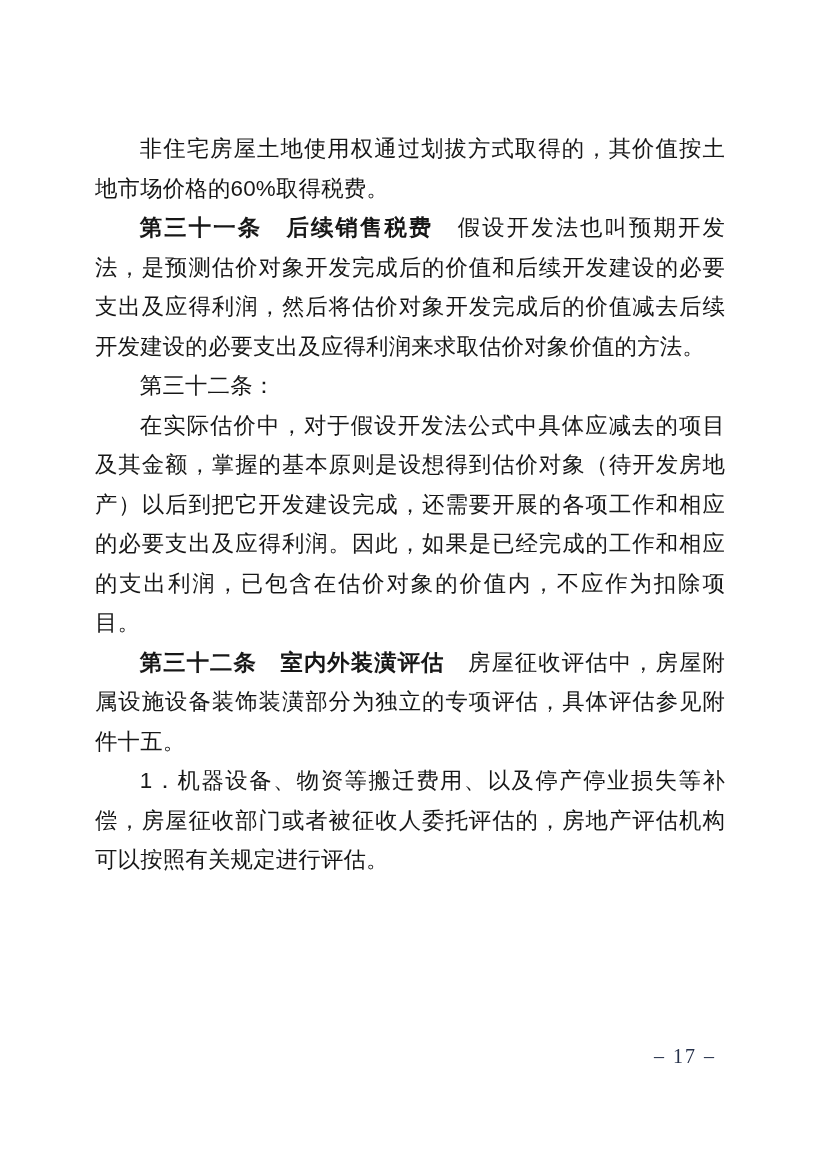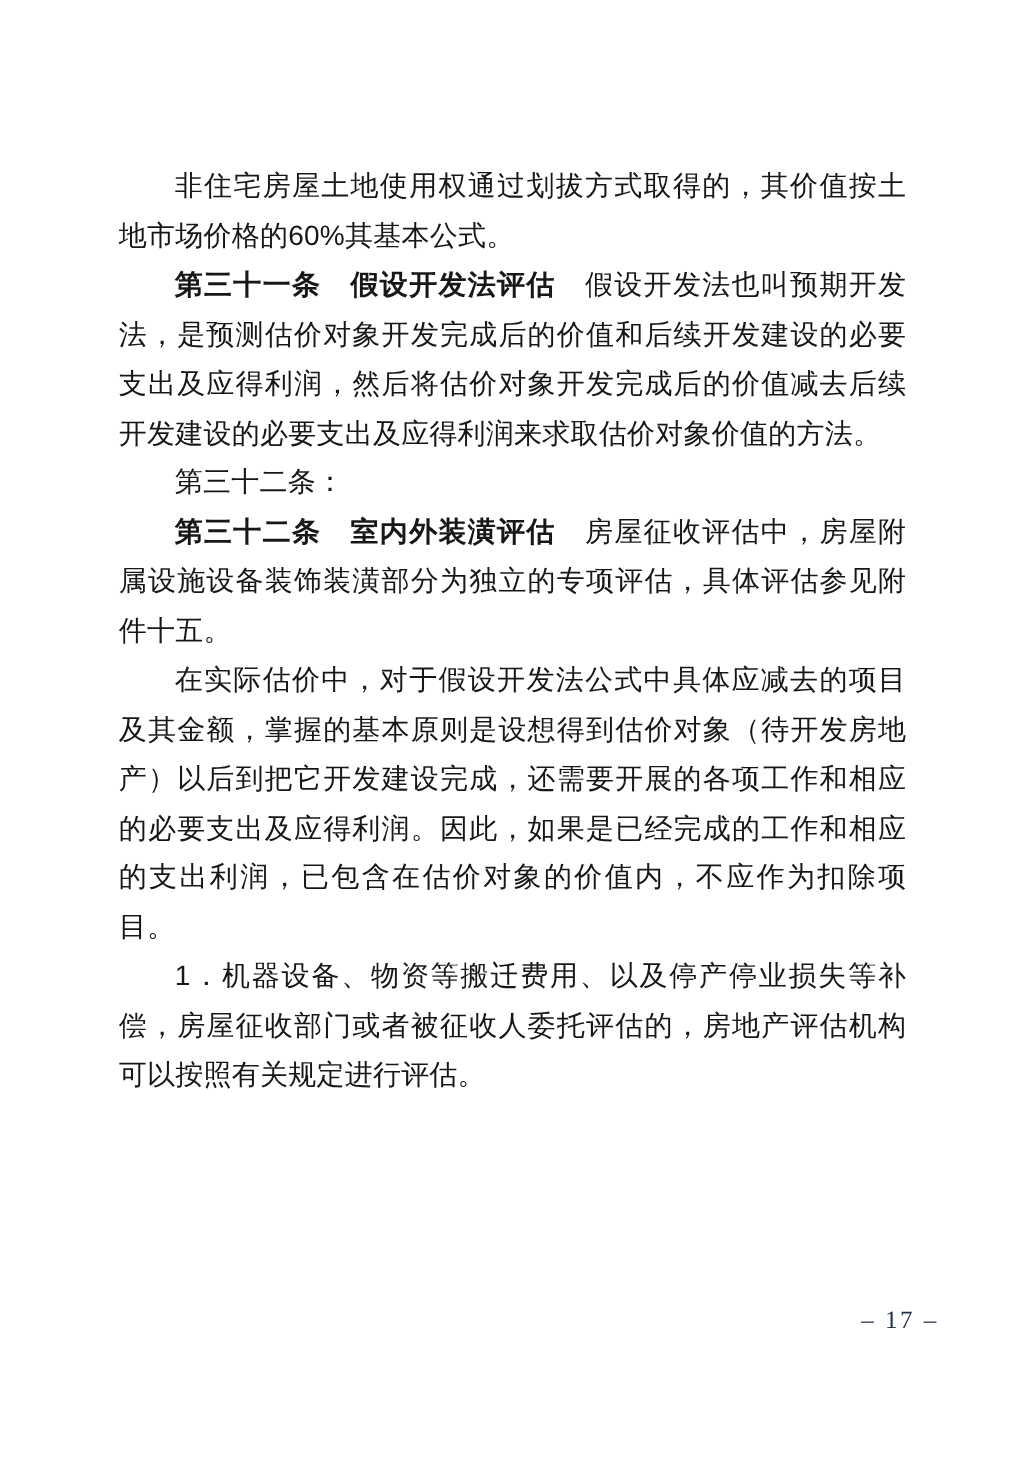--- a/index.html
+++ b/index.html
@@ -31,36 +31,36 @@
     margin: 0;
     padding: 0;
     text-indent: 2em;
     word-break: break-all;
   }
   .content .hd {
     font-weight: bold;
   }
   .page-number {
     position: absolute;
-    left: 670px;
+    left: 635px;
     top: 1045px;
     width: 100px;
     text-align: center;
     font-family: "Liberation Serif", serif;
     font-size: 20px;
     letter-spacing: 2px;
     color: var(--page-number, #25304a);
   }
 </style>
 </head>
 <body>
 
 <div class="page">
   <div class="content">
-    <p><span class="hd"></span><span>非住宅房屋土地使用权通过划拔方式取得的，其价值按土地市场价格的60%其基本公式。</span></p>
-    <p><span class="hd">第三十一条　假设开发法评估</span><span>　假设开发法也叫预期开发法，是预测估价对象开发完成后的价值和后续开发建设的必要支出及应得利润，然后将估价对象开发完成后的价值减去后续开发建设的必要支出及应得利润来求取估价对象价值的方法。</span></p>
+    <p><span class="hd"></span><span>非住宅房屋土地使用权通过划拔方式取得的，其价值按土地市场价格的60%取得税费。</span></p>
+    <p><span class="hd">第三十一条　后续销售税费</span><span>　假设开发法也叫预期开发法，是预测估价对象开发完成后的价值和后续开发建设的必要支出及应得利润，然后将估价对象开发完成后的价值减去后续开发建设的必要支出及应得利润来求取估价对象价值的方法。</span></p>
     <p><span class="hd"></span><span>第三十二条：</span></p>
+    <p><span class="hd"></span><span>在实际估价中，对于假设开发法公式中具体应减去的项目及其金额，掌握的基本原则是设想得到估价对象（待开发房地产）以后到把它开发建设完成，还需要开展的各项工作和相应的必要支出及应得利润。因此，如果是已经完成的工作和相应的支出利润，已包含在估价对象的价值内，不应作为扣除项目。</span></p>
     <p><span class="hd">第三十二条　室内外装潢评估</span><span>　房屋征收评估中，房屋附属设施设备装饰装潢部分为独立的专项评估，具体评估参见附件十五。</span></p>
-    <p><span class="hd"></span><span>在实际估价中，对于假设开发法公式中具体应减去的项目及其金额，掌握的基本原则是设想得到估价对象（待开发房地产）以后到把它开发建设完成，还需要开展的各项工作和相应的必要支出及应得利润。因此，如果是已经完成的工作和相应的支出利润，已包含在估价对象的价值内，不应作为扣除项目。</span></p>
     <p><span class="hd"></span><span>1．机器设备、物资等搬迁费用、以及停产停业损失等补偿，房屋征收部门或者被征收人委托评估的，房地产评估机构可以按照有关规定进行评估。</span></p>
   </div>
   <div class="page-number">– 17 –</div>
 </div>
 
 </body></html>

